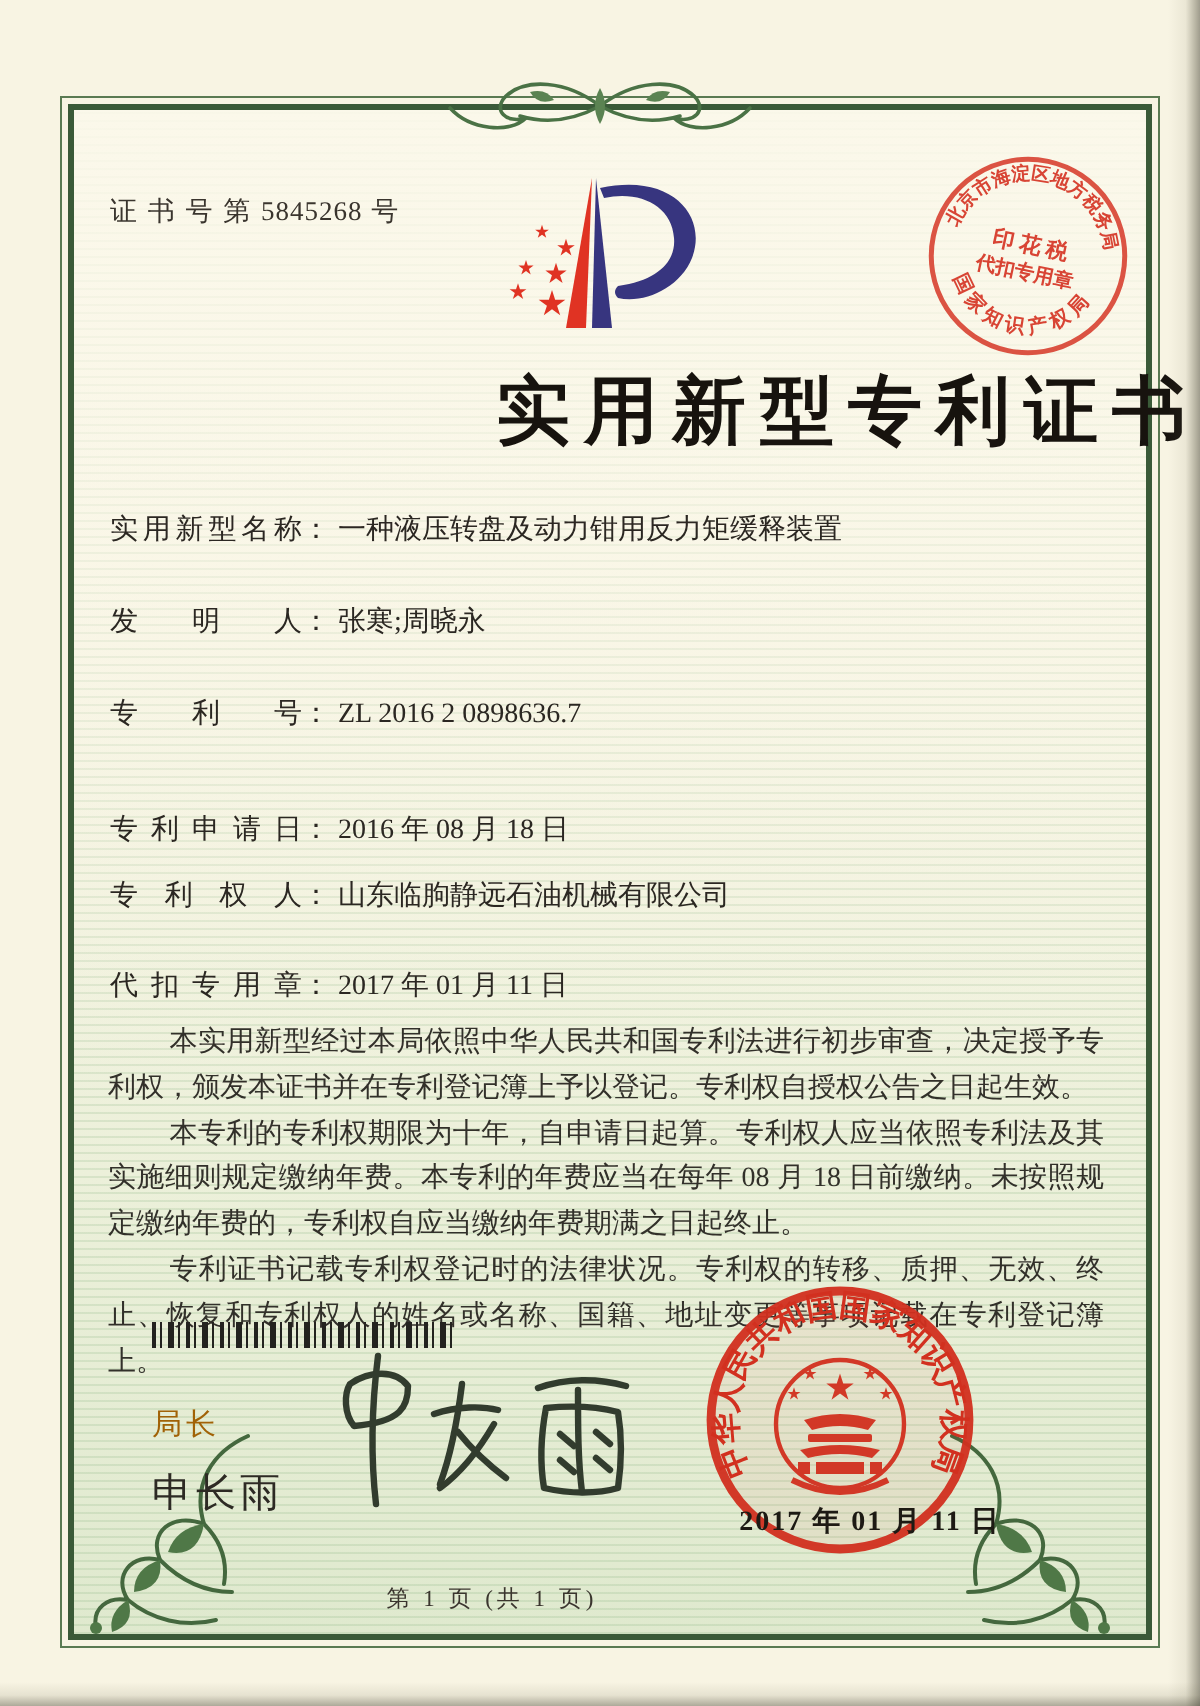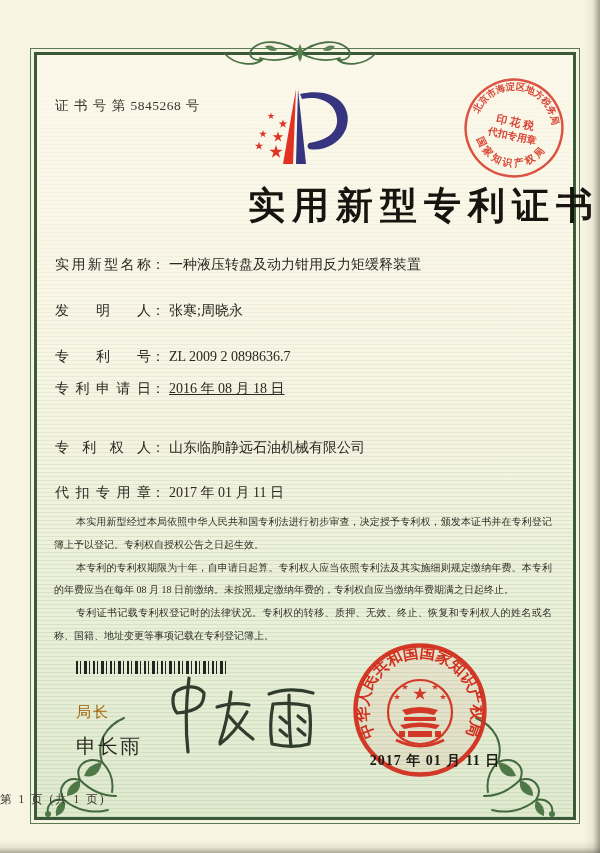--- a/index.html
+++ b/index.html
@@ -25,31 +25,31 @@
   .frame::after{content:"";position:absolute;inset:0;
     background:linear-gradient(180deg,rgba(251,248,234,0.9) 0%,rgba(251,248,234,0.35) 40%,rgba(251,248,234,0) 65%);}
   .abs{position:absolute;}
   .cert-no{left:55px;top:97px;font-size:13.5px;letter-spacing:1px;color:#3a352e;text-align:right;}
   .cert-no .num{letter-spacing:0.5px;}
   .title{left:0;top:181px;width:600px;text-align:right;font-size:37px;font-weight:700;
     letter-spacing:7px;color:#17130e;}
   .field{left:55px;width:500px;font-size:14px;color:#2b2722;white-space:nowrap;}
   .flabel{display:inline-block;width:96px;text-align:justify;text-align-last:justify;vertical-align:bottom;}
   .fcolon{display:inline-block;margin-right:4px;}
-  .paras{left:54px;top:511px;width:498px;font-size:10px;line-height:22.8px;color:#32302a;text-align:justify;}
+  .paras{left:54px;top:511px;width:498px;font-size:14px;line-height:22.8px;color:#32302a;text-align:justify;}
   .paras p{margin:0;text-indent:2.2em;}
   .barcode{left:76px;top:661px;width:150px;height:13px;
     background:repeating-linear-gradient(90deg,#23231f 0px,#23231f 2px,rgba(0,0,0,0) 2px,rgba(0,0,0,0) 4px,#23231f 4px,#23231f 5px,rgba(0,0,0,0) 5px,rgba(0,0,0,0) 8px,#23231f 8px,#23231f 11px,rgba(0,0,0,0) 11px,rgba(0,0,0,0) 13px,#23231f 13px,#23231f 14px,rgba(0,0,0,0) 14px,rgba(0,0,0,0) 17px);}
   .signer-title{left:76px;top:703px;font-size:15px;color:#a16207;letter-spacing:2px;}
   .signer-name{left:76px;top:733px;font-size:20px;color:#2d2a24;letter-spacing:2px;}
   .sig{left:165px;top:670px;}
   .seal{left:350px;top:640px;}
   .seal-date{left:360px;top:752px;width:150px;font-size:14px;font-weight:700;letter-spacing:1px;color:#1d1a14;text-align:center;}
   .tax-seal{left:462px;top:76px;transform:rotate(12deg);}
-  .footer{left:0;top:792px;width:492px;font-size:11.5px;letter-spacing:2px;color:#3a352e;}
+  .footer{left:0;top:792px;width:492px;text-align:center;font-size:11.5px;letter-spacing:2px;color:#3a352e;}
   .orn{color:#4a7245;}
   svg{display:block;}
 </style>
 </head>
 <body>
 
 <div class="paper">
 
   <div class="frame"></div>
 
@@ -142,23 +142,23 @@
 
   <div class="abs title">实用新型专利证书</div>
 
   <div class="abs field" style="top:256px;">
     <span class="flabel">实用新型名称</span><span class="fcolon">：</span><span class="fvalue">一种液压转盘及动力钳用反力矩缓释装置</span>
   </div>
   <div class="abs field" style="top:302px;">
     <span class="flabel">发明人</span><span class="fcolon">：</span><span class="fvalue">张寒;周晓永</span>
   </div>
   <div class="abs field" style="top:348px;">
-    <span class="flabel">专利号</span><span class="fcolon">：</span><span class="fvalue">ZL 2009 2 0898636.7</span>
-  </div>
-  <div class="abs field" style="top:380px;text-decoration:underline;">
+    <span class="flabel">专利号</span><span class="fcolon">：</span><span class="fvalue">ZL 2016 2 0898636.7</span>
+  </div>
+  <div class="abs field" style="top:406px;">
     <span class="flabel">专利申请日</span><span class="fcolon">：</span><span class="fvalue">2016 年 08 月 18 日</span>
   </div>
   <div class="abs field" style="top:439px;">
     <span class="flabel">专利权人</span><span class="fcolon">：</span><span class="fvalue">山东临朐静远石油机械有限公司</span>
   </div>
   <div class="abs field" style="top:484px;">
     <span class="flabel">代扣专用章</span><span class="fcolon">：</span><span class="fvalue">2017 年 01 月 11 日</span>
   </div>
 
   <div class="abs paras">

